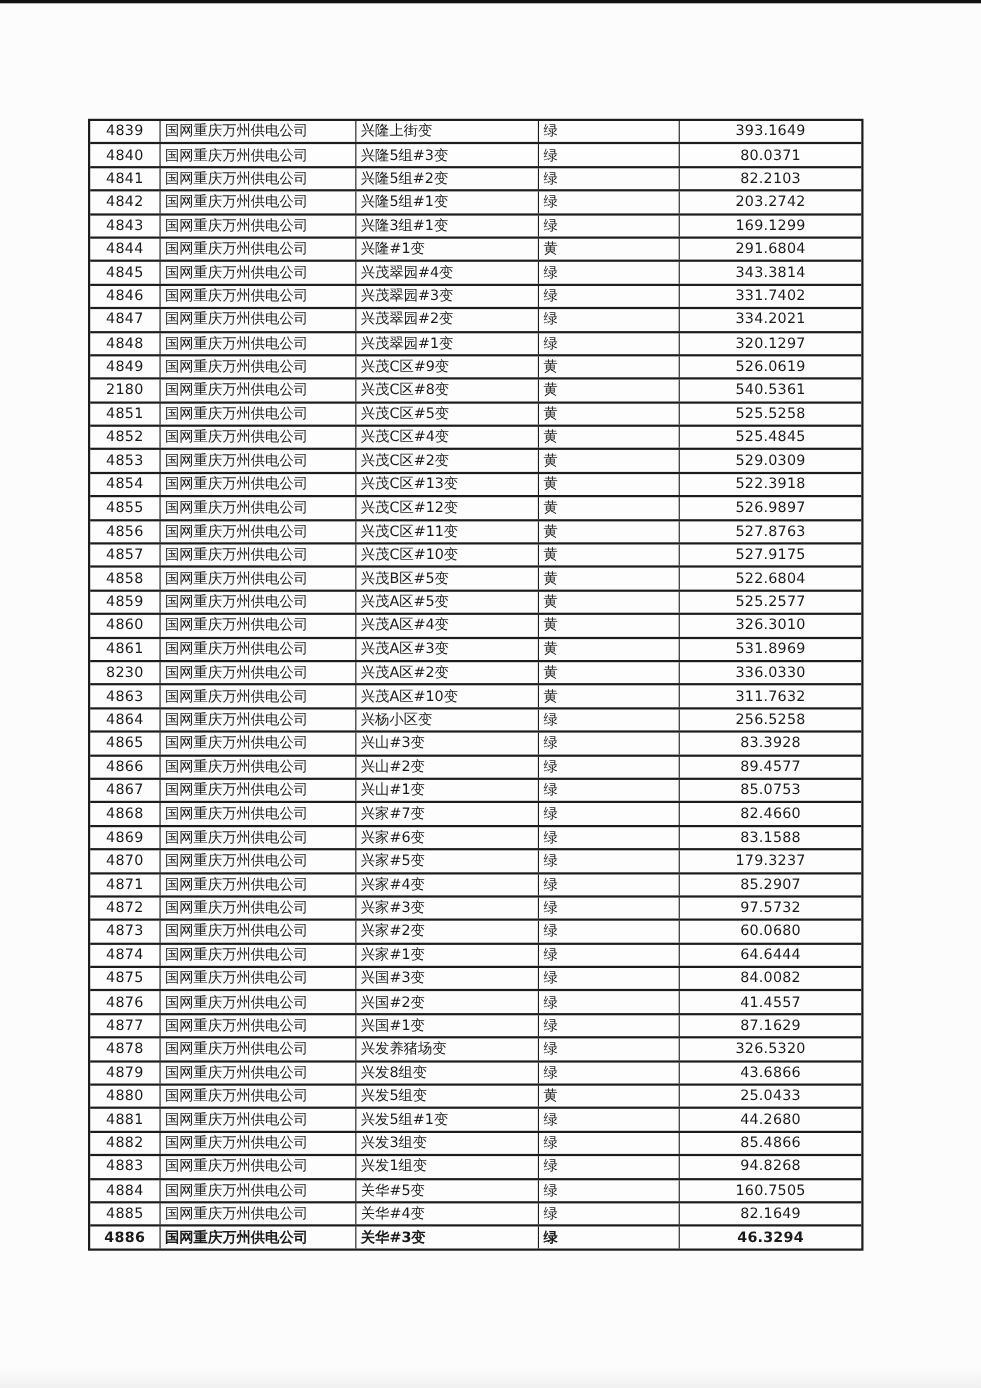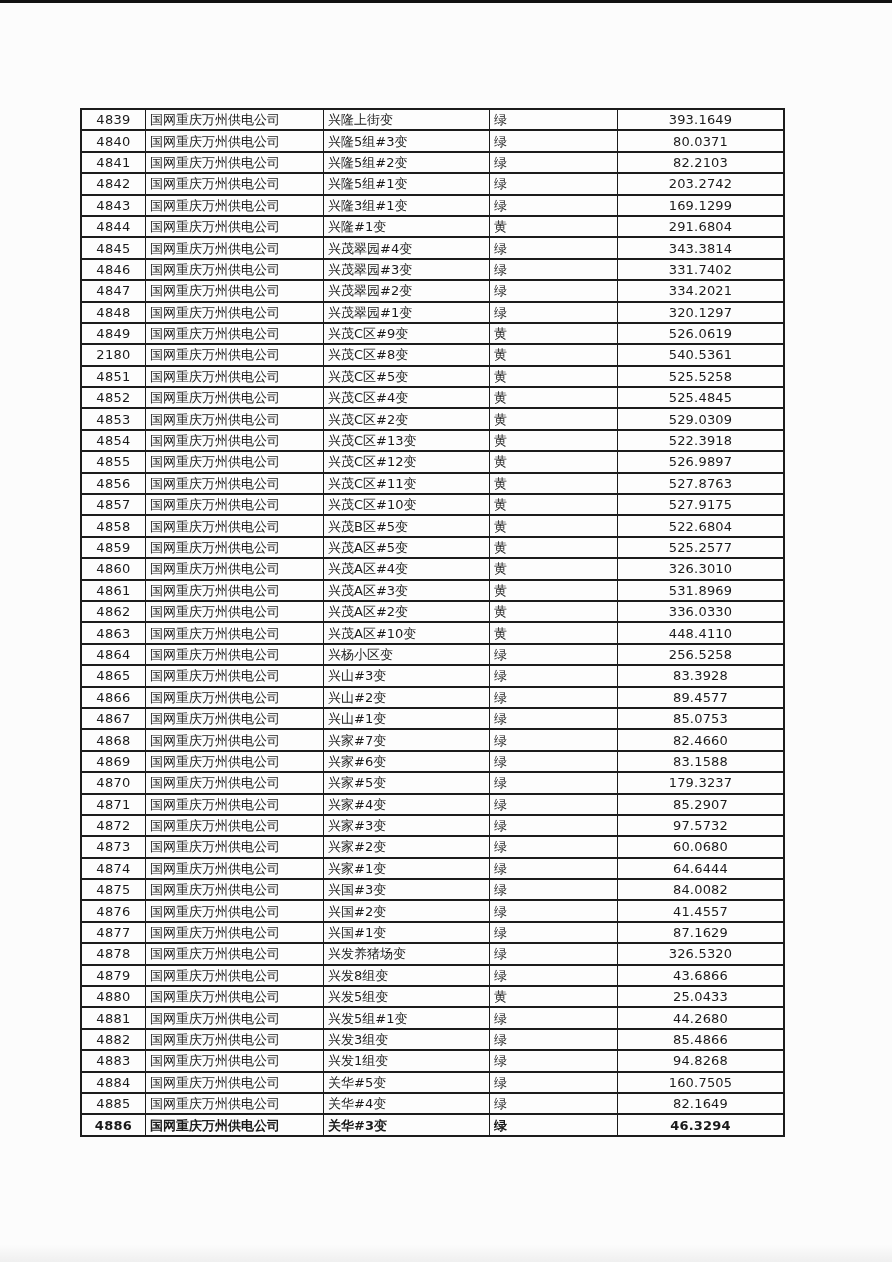--- a/index.html
+++ b/index.html
@@ -230,32 +230,32 @@
         <div class="cell c-value">326.3010</div>
       </div>
       <div class="row">
         <div class="cell c-id">4861</div>
         <div class="cell c-company">国网重庆万州供电公司</div>
         <div class="cell c-station">兴茂A区#3变</div>
         <div class="cell c-status">黄</div>
         <div class="cell c-value">531.8969</div>
       </div>
       <div class="row">
-        <div class="cell c-id">4862</div>
+        <div class="cell c-id">8230</div>
         <div class="cell c-company">国网重庆万州供电公司</div>
         <div class="cell c-station">兴茂A区#2变</div>
         <div class="cell c-status">黄</div>
         <div class="cell c-value">336.0330</div>
       </div>
       <div class="row">
         <div class="cell c-id">4863</div>
         <div class="cell c-company">国网重庆万州供电公司</div>
         <div class="cell c-station">兴茂A区#10变</div>
         <div class="cell c-status">黄</div>
-        <div class="cell c-value">448.4110</div>
+        <div class="cell c-value">311.7632</div>
       </div>
       <div class="row">
         <div class="cell c-id">4864</div>
         <div class="cell c-company">国网重庆万州供电公司</div>
         <div class="cell c-station">兴杨小区变</div>
         <div class="cell c-status">绿</div>
         <div class="cell c-value">256.5258</div>
       </div>
       <div class="row">
         <div class="cell c-id">4865</div>

